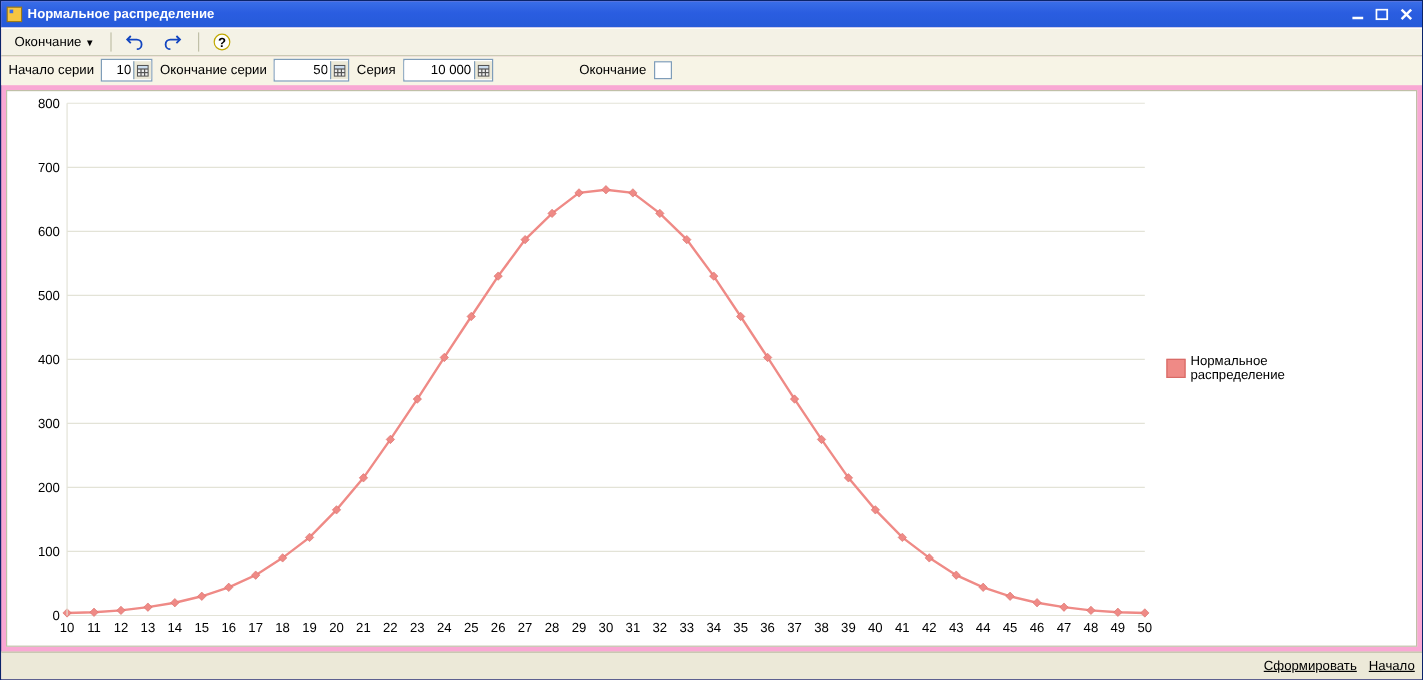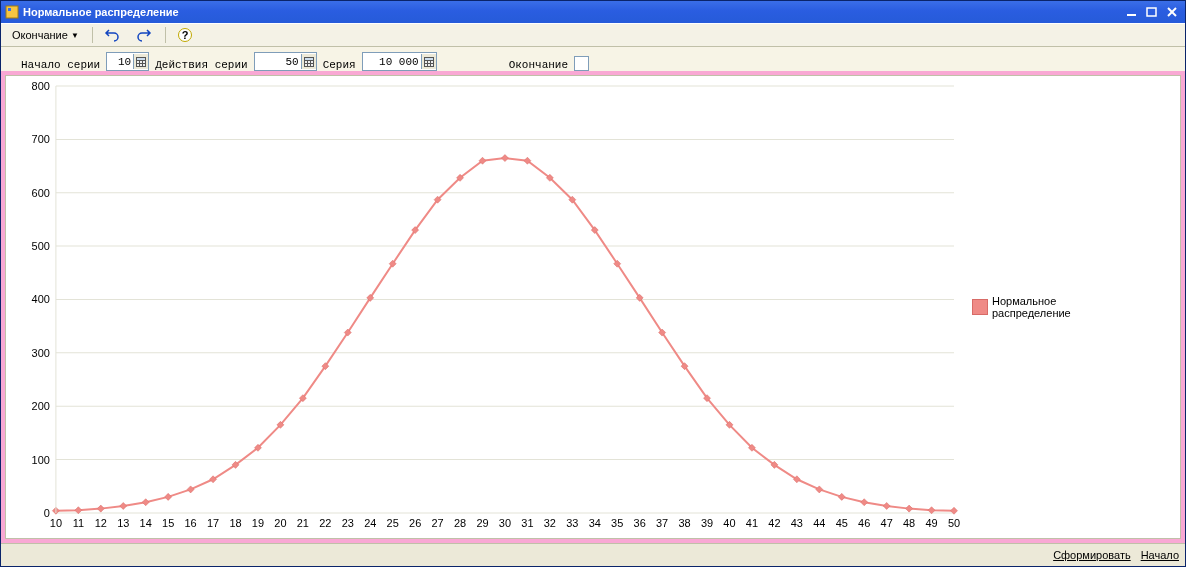--- a/index.html
+++ b/index.html
@@ -6,21 +6,21 @@
   .window { width:1186px; height:567px; background:#f9a8d4; border:1px solid #0a246a; box-sizing:border-box; display:flex; flex-direction:column; }
   .titlebar { height:22px; background:linear-gradient(to bottom,#3a6ee8,#2a5de0 45%,#265bd9); color:#fff; display:flex; align-items:center; padding:0 4px; }
   .titlebar-icon { width:14px; height:14px; margin-right:4px; display:inline-block; }
   .titlebar-title { flex:1; font-weight:bold; }
   .winbtn { width:18px; height:16px; margin-left:2px; display:flex; align-items:center; justify-content:center; color:#fff; font-weight:bold; cursor:default; }
   .toolbar { height:22px; background:#f4f2e6; border-top:1px solid #fff; border-bottom:1px solid #c0c0a8; display:flex; align-items:center; padding:0 4px; }
   .toolbar-btn { height:18px; padding:1px 6px; border:1px solid transparent; display:flex; align-items:center; cursor:default; margin-right:2px; }
   .dropdown-arrow { margin-left:3px; font-size:8px; }
   .toolbar-sep { width:1px; height:16px; background:#c0c0a8; margin:0 4px; }
   .icon-svg { width:16px; height:16px; display:block; }
-  .paramsbar { height:24px; background:#f7f4e6; display:flex; align-items:flex-end; padding:0 20px; gap:6px;font-family:Liberation Mono, monospace; }
+  .paramsbar { height:24px; background:#f7f4e6; display:flex; align-items:center; padding:0 6px; gap:6px; }
   .spin { display:inline-flex; align-items:center; border:1px solid #7f9db9; background:#fff; height:17px; }
   .spin input { border:none; outline:none; height:15px; font-family:inherit; font-size:11px; text-align:right; padding:0 2px; }
   .spin-btn { width:14px; height:15px; background:#ece9d8; border-left:1px solid #7f9db9; display:flex; align-items:center; justify-content:center; font-size:8px; cursor:default; }
   .chk { width:13px; height:13px; border:1px solid #7f9db9; background:#fff; display:inline-block; }
   .chart-area { flex:1; background:#fff; margin:4px; border:1px solid #c0c0a8; display:flex; }
   .plot-wrap { flex:1; position:relative; }
   .legend { width:200px; padding:0 8px; display:flex; align-items:center; justify-content:flex-start; }
   .legend-swatch { width:14px; height:14px; background:#ef8a86; border:1px solid #d86b67; margin-right:4px; flex-shrink:0; }
   .footer { height:22px; background:#ece9d8; border-top:1px solid #c0c0a8; display:flex; justify-content:flex-end; align-items:center; padding:0 6px; gap:10px; }
   .footer .link-btn { text-decoration:underline; cursor:default; }
@@ -96,21 +96,21 @@
             <rect x="1" y="1" width="8" height="2" fill="#cde"></rect>
             <rect x="1" y="4" width="2" height="2" fill="#eee"></rect>
             <rect x="4" y="4" width="2" height="2" fill="#eee"></rect>
             <rect x="7" y="4" width="2" height="2" fill="#eee"></rect>
             <rect x="1" y="7" width="2" height="2" fill="#eee"></rect>
             <rect x="4" y="7" width="2" height="2" fill="#eee"></rect>
             <rect x="7" y="7" width="2" height="2" fill="#eee"></rect>
           </svg>
       </span>
     </span>
-    <span>Действия серии</span>
+    <span>Окончание серии</span>
     <span class="spin">
       <input type="text" style="width: 42px;" value="50">
       <span class="spin-btn">
         <svg width="10" height="10" viewBox="0 0 10 10">
             <rect x="0" y="0" width="10" height="10" fill="#555"></rect>
             <rect x="1" y="1" width="8" height="2" fill="#cde"></rect>
             <rect x="1" y="4" width="2" height="2" fill="#eee"></rect>
             <rect x="4" y="4" width="2" height="2" fill="#eee"></rect>
             <rect x="7" y="4" width="2" height="2" fill="#eee"></rect>
             <rect x="1" y="7" width="2" height="2" fill="#eee"></rect>

